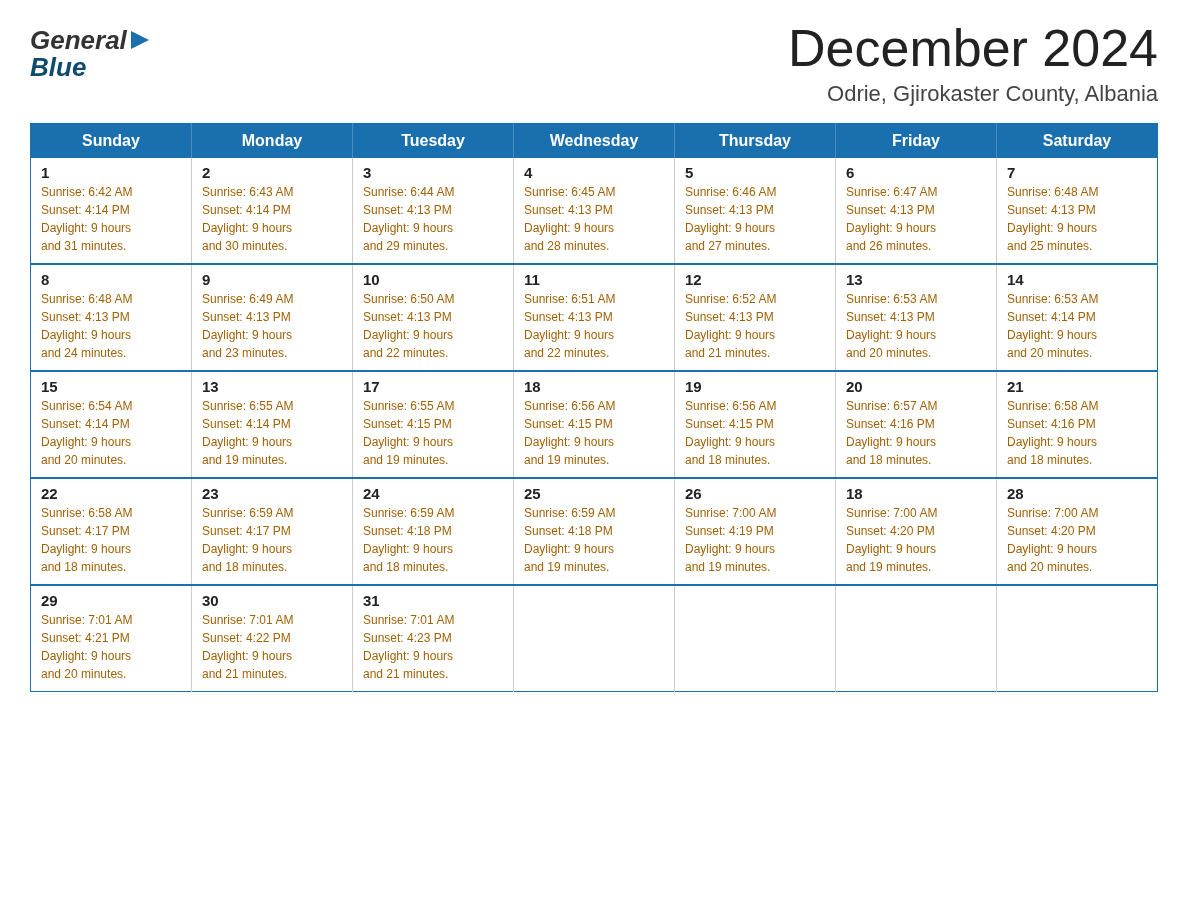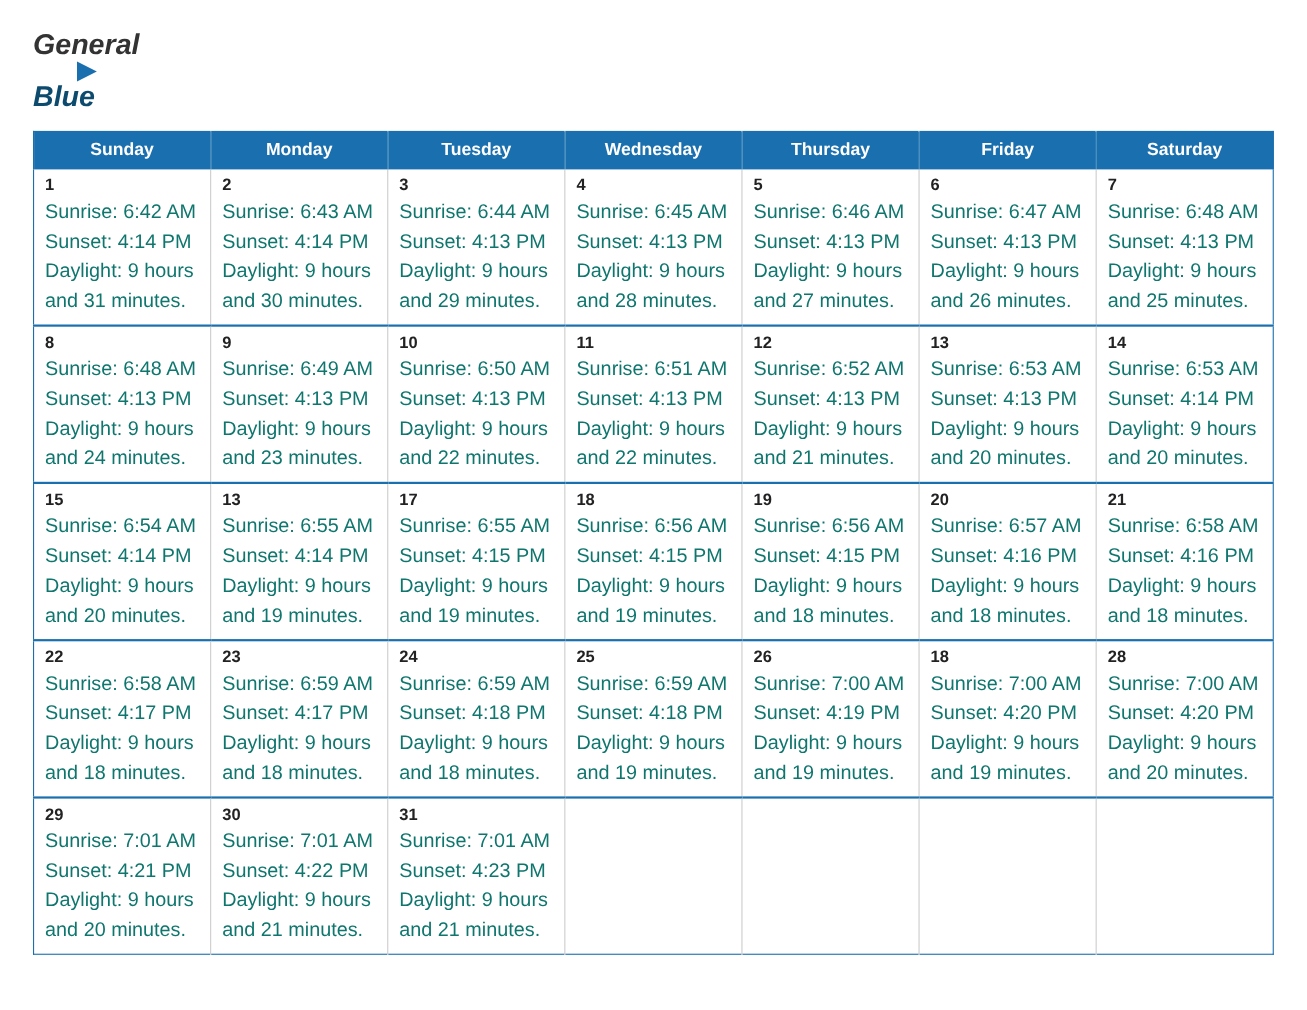--- a/index.html
+++ b/index.html
@@ -57,37 +57,36 @@
     }
     .calendar td:last-child { border-right: none; }
     .calendar tr:last-child td { border-bottom: none; }
     .day-number {
       font-size: 15px;
       font-weight: bold;
       display: block;
       margin-bottom: 2px;
     }
     .day-info {
-      font-size: 18px;
+      font-size: 12px;
       line-height: 1.5;
-      color: #0f766e;
+      color: #a16207;
     }
     .empty-cell {
       background: #fff;
     }
     
     .logo-container {
       display: flex;
       flex-direction: column;
       padding-top: 5px;
     }
     .logo-line1 {
       display: flex;
       align-items: center;
-      flex-direction: column;
     }
     .logo-general {
       font-size: 26px;
       font-weight: bold;
       color: #333;
       font-style: italic;
     }
     .logo-line2 {
       font-size: 26px;
       font-weight: bold;
@@ -102,20 +101,24 @@
 <div class="header">
   <div class="logo-container">
     <div class="logo-line1">
       <span class="logo-general">General</span>
       <svg width="22" height="22" viewBox="0 0 22 22" style="margin-left:2px;margin-top:-2px;">
         <polygon points="2,2 20,11 2,20" fill="#1a6faf"></polygon>
       </svg>
     </div>
     <div class="logo-line2">Blue</div>
   </div>
+  <div class="title-section">
+    <div class="month-title">December 2024</div>
+    <div class="location-title">Odrie, Gjirokaster County, Albania</div>
+  </div>
 </div>
 
 <table class="calendar">
   <thead>
     <tr>
 
     <th>Sunday</th>
         <th>Monday</th>
         <th>Tuesday</th>
         <th>Wednesday</th>

